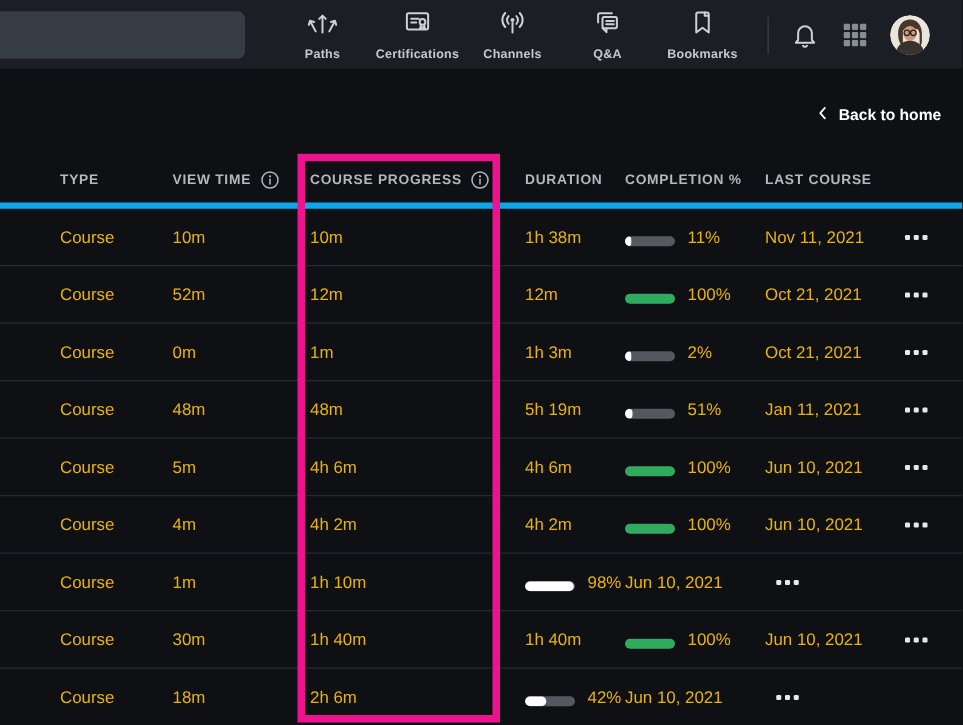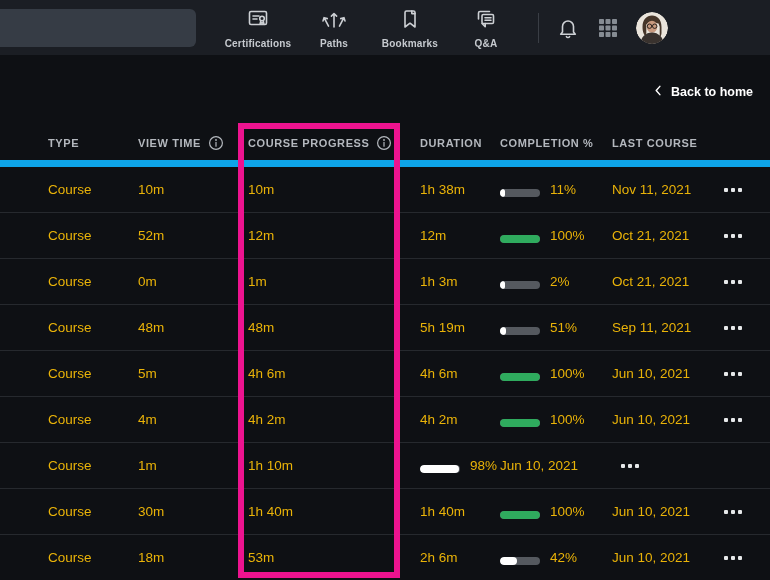--- a/index.html
+++ b/index.html
@@ -39,21 +39,21 @@
     padding:0 17px 26px 0;
   }
   .back-link { display:flex; align-items:center; gap:7px; color:#ffffff; font-size:12.5px; font-weight:bold; cursor:pointer; }
   .back-link svg { width:11px; height:11px; }
   
   .thead, .trow {
     display:grid;
     grid-template-columns:90px 110px 172px 80px 112px 103px 1fr;
     padding-left:48px; align-items:center;
   }
-  .thead { height:42px; border-bottom:7px solid #0ea5e9; }
+  .thead { height:42px; border-bottom:5px solid #0ea5e9; }
   .th {
     font-size:11px; font-weight:bold; letter-spacing:.6px;
     color:#b4b8be; display:flex; align-items:center; gap:7px;
   }
   .info { color:#b4b8be; cursor:pointer; display:inline-flex; }
   .info svg { width:16px; height:16px; }
   .trow { height:46px; border-bottom:1px solid #26292e; }
   .cell { font-size:13.5px; color:#eab308; }
   .completion { display:flex; align-items:flex-end; gap:10px; }
   .bar { width:40px; height:8px; border-radius:4px; background:#55595f; overflow:hidden; }
@@ -72,61 +72,72 @@
 </style>
 </head>
 <body>
 
 <header class="topbar">
   <input class="search-box" placeholder="" style="">
   <nav class="nav">
     <div class="nav-item">
       <span>
         <svg viewBox="0 0 24 24" fill="none" stroke="currentColor" stroke-width="1.6" stroke-linecap="round" stroke-linejoin="round">
-          <rect x="3.5" y="4.5" width="17" height="13" rx="1.5"></rect>
-          <path d="M7 9h6M7 12h4"></path>
-          <circle cx="16" cy="11.5" r="2.3"></circle>
-          <path d="M14.8 13.6l-.7 3.2 1.9-1 1.9 1-.7-3.2"></path>
-        </svg>
-      </span>
-      <span class="lbl">Certifications</span>
-    </div>
-    <div class="nav-item">
-      <span>
-        <svg viewBox="0 0 24 24" fill="none" stroke="currentColor" stroke-width="1.6" stroke-linecap="round" stroke-linejoin="round">
           <g transform="rotate(-28 7 20)">
               <path d="M7 19V9.5M4.6 11.8L7 9.4l2.4 2.4"></path>
             </g>
           <path d="M12 20V6.5M9.4 9.1L12 6.5l2.6 2.6"></path>
           <g transform="rotate(28 17 20)">
               <path d="M17 19V9.5M14.6 11.8L17 9.4l2.4 2.4"></path>
             </g>
         </svg>
       </span>
       <span class="lbl">Paths</span>
     </div>
     <div class="nav-item">
       <span>
         <svg viewBox="0 0 24 24" fill="none" stroke="currentColor" stroke-width="1.6" stroke-linecap="round" stroke-linejoin="round">
-          <path d="M7 20V5.5A1.5 1.5 0 018.5 4h7A1.5 1.5 0 0117 5.5V20l-5-3.8L7 20z"></path>
-          <path d="M13.8 4v2.6h3.2"></path>
-        </svg>
-      </span>
-      <span class="lbl">Bookmarks</span>
+          <rect x="3.5" y="4.5" width="17" height="13" rx="1.5"></rect>
+          <path d="M7 9h6M7 12h4"></path>
+          <circle cx="16" cy="11.5" r="2.3"></circle>
+          <path d="M14.8 13.6l-.7 3.2 1.9-1 1.9 1-.7-3.2"></path>
+        </svg>
+      </span>
+      <span class="lbl">Certifications</span>
+    </div>
+    <div class="nav-item">
+      <span>
+        <svg viewBox="0 0 24 24" fill="none" stroke="currentColor" stroke-width="1.6" stroke-linecap="round">
+          <circle cx="12" cy="10" r="1.6" fill="currentColor" stroke="none"></circle>
+          <path d="M12 12.2V20"></path>
+          <path d="M8.9 13.1a4.4 4.4 0 010-6.2M15.1 6.9a4.4 4.4 0 010 6.2"></path>
+          <path d="M6.2 15.6a8 8 0 010-11.2M17.8 4.4a8 8 0 010 11.2"></path>
+        </svg>
+      </span>
+      <span class="lbl">Channels</span>
     </div>
     <div class="nav-item">
       <span>
         <svg viewBox="0 0 24 24" fill="none" stroke="currentColor" stroke-width="1.6" stroke-linecap="round" stroke-linejoin="round">
           <path d="M4.5 12V6A1.5 1.5 0 016 4.5h9.5"></path>
           <rect x="8" y="7.5" width="11.5" height="9" rx="1.3"></rect>
           <path d="M11.2 16.5v3.2l-3.2-3.2"></path>
           <path d="M11 10.8h6M11 13.3h6"></path>
         </svg>
       </span>
       <span class="lbl">Q&amp;A</span>
+    </div>
+    <div class="nav-item">
+      <span>
+        <svg viewBox="0 0 24 24" fill="none" stroke="currentColor" stroke-width="1.6" stroke-linecap="round" stroke-linejoin="round">
+          <path d="M7 20V5.5A1.5 1.5 0 018.5 4h7A1.5 1.5 0 0117 5.5V20l-5-3.8L7 20z"></path>
+          <path d="M13.8 4v2.6h3.2"></path>
+        </svg>
+      </span>
+      <span class="lbl">Bookmarks</span>
     </div>
   </nav>
   <span class="v-divider"></span>
   <button class="icon-btn">
     <span>
       <svg viewBox="0 0 24 24" fill="none" stroke="currentColor" stroke-width="1.6" stroke-linecap="round" stroke-linejoin="round">
         <path d="M6.5 16v-5.5a5.5 5.5 0 0111 0V16l1.8 2.2H4.7L6.5 16z"></path>
         <path d="M10.4 20.6a1.9 1.9 0 003.2 0"></path>
       </svg>
     </span>
@@ -272,21 +283,21 @@
     <div class="cell">Course</div>
     <div class="cell">48m</div>
     <div class="cell">48m</div>
     <div class="cell">5h 19m</div>
     <div class="cell completion">
       <span class="bar">
             <span class="fill" style="width: 15%; display: block;"></span>
           </span>
       <span class="pct">51%</span>
     </div>
-    <div class="cell">Sep 11, 2021</div>
+    <div class="cell">Jan 11, 2021</div>
     <button class="kebab">
       <span class="dot"></span>
           <span class="dot"></span>
           <span class="dot"></span>
     </button>
   </div>
       <div class="trow">
     <div class="cell">Course</div>
     <div class="cell">5m</div>
     <div class="cell">4h 6m</div>
@@ -353,21 +364,20 @@
     <div class="cell">Jun 10, 2021</div>
     <button class="kebab">
       <span class="dot"></span>
           <span class="dot"></span>
           <span class="dot"></span>
     </button>
   </div>
       <div class="trow">
     <div class="cell">Course</div>
     <div class="cell">18m</div>
-    <div class="cell">53m</div>
     <div class="cell">2h 6m</div>
     <div class="cell completion">
       <span class="bar">
             <span class="fill" style="width: 42%; display: block;"></span>
           </span>
       <span class="pct">42%</span>
     </div>
     <div class="cell">Jun 10, 2021</div>
     <button class="kebab">
       <span class="dot"></span>

